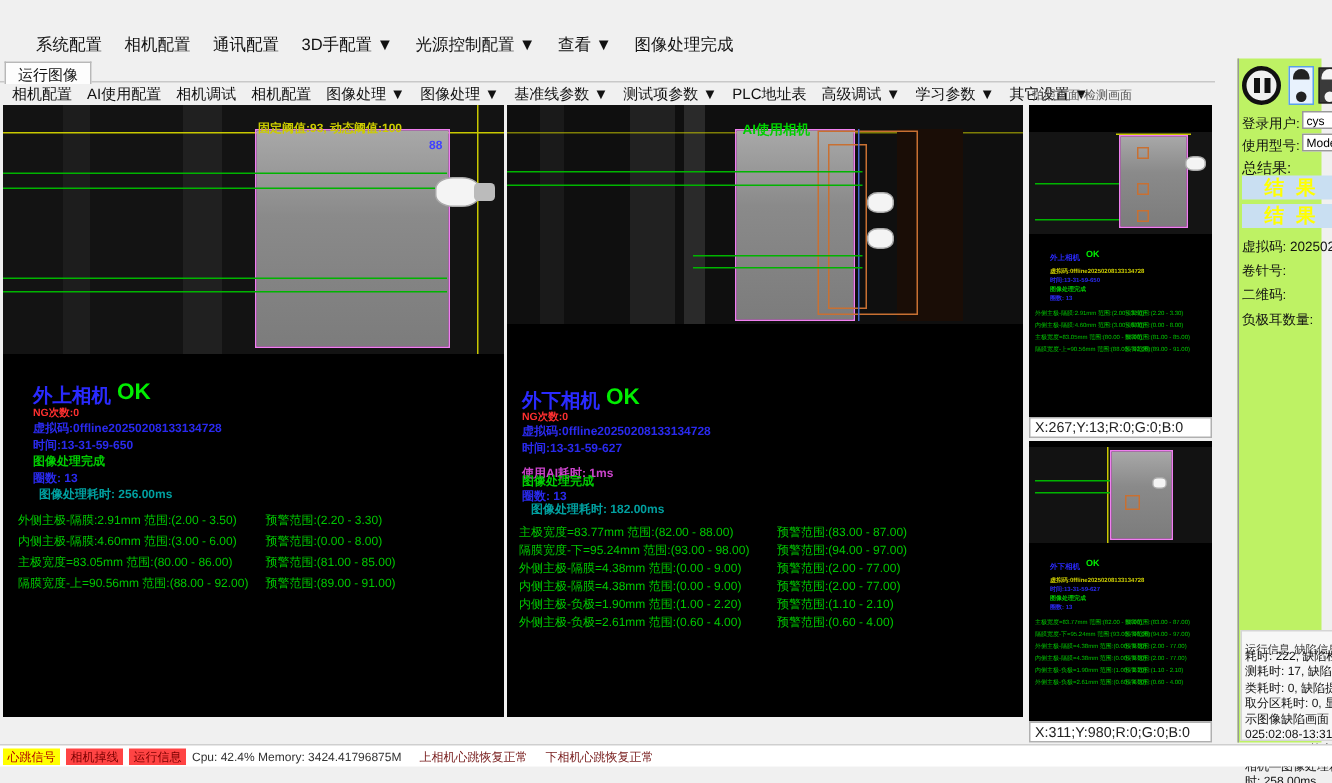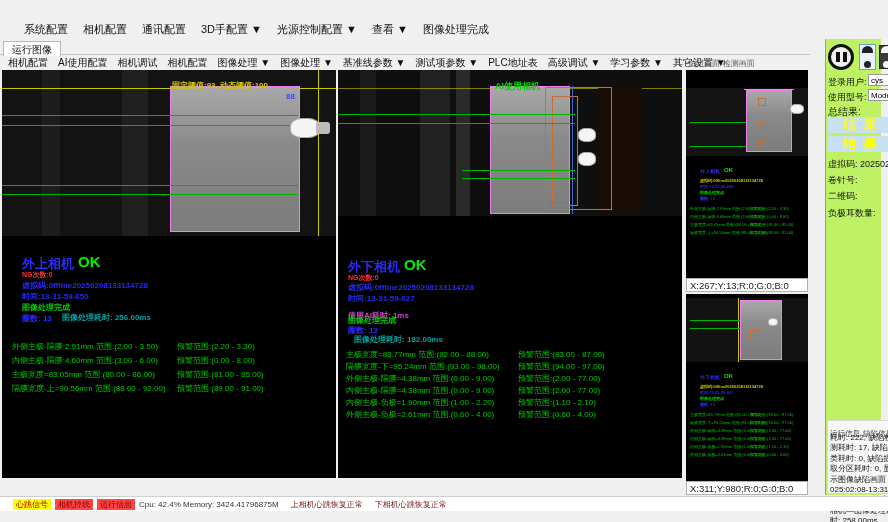--- a/index.html
+++ b/index.html
@@ -75,21 +75,21 @@
   .person .body { position:absolute; left:50%; bottom:4px; width:11px; height:7px; margin-left:-5.5px; border-radius:6px 6px 0 0; }
   .dark .head, .dark .body { background:#222; }
   .light .head, .light .body { background:#f5f5f5; }
   .door { position:absolute; left:2px; top:3px; width:9px; height:18px; border:2px solid #111; }
   #info-box { position:absolute; left:1px; top:381px; width:74px; height:74px; background:#f7f7f7; border:1px solid #d5d5d5; }
   .info-tab { font-size:7.5px; color:#333; margin-right:3px; }
   #info-text { position:absolute; left:2px; top:12px; width:66px; font-size:8px; line-height:1.3; color:#111; word-break:break-all; }
   #info-scroll { position:absolute; right:1px; top:12px; width:4px; height:56px; background:#c8c8c8; border-radius:2px; }
 
   
-  #statusbar { left:0; top:496px; width:888px; height:15px; background:#ffffff; border-top:1px solid #cfcfcf; display:flex; align-items:center; padding-left:13px; gap:4px; }
+  #statusbar { left:0; top:496px; width:888px; height:15px; background:#ffffff; border-top:1px solid #cfcfcf; display:flex; align-items:center; padding-left:2px; gap:4px; }
   .badge { font-size:8px; padding:0px 3px; line-height:11px; }
   .badge-yellow { background:#ffff00; color:#b00000; }
   .badge-red { background:#ff4444; color:#7a0000; }
   .status-text { font-size:8px; color:#333; white-space:nowrap; }
   .status-msg { font-size:8px; color:#7a2020; white-space:nowrap; margin-left:8px; }
 
   .white-blob { background:#f4f4f4; border:1px solid #aaa; border-radius:40%; }
 </style>
 </head>
 <body>
@@ -144,21 +144,21 @@
     <div class="ov" style="left:170px;top:10px;font-size:8px;color:#cccc00;">固定阈值:93, 动态阈值:100</div>
     <div class="ov" style="left:284px;top:22px;font-size:8px;color:#4040ff;">88</div>
 
     <div class="ov cam-name" style="left:20px;top:185px;">外上相机</div>
     <div class="ov cam-ok" style="left:76px;top:183px;">OK</div>
     <div class="ov ng-line" style="left:20px;top:200px;">NG次数:0</div>
     <div class="ov blue-line" style="left:20px;top:210px;">虚拟码:0ffline20250208133134728</div>
     <div class="ov blue-line" style="left:20px;top:221px;">时间:13-31-59-650</div>
     <div class="ov green-line" style="left:20px;top:232px;">图像处理完成</div>
     <div class="ov blue-line" style="left:20px;top:243px;">圈数: 13</div>
-    <div class="ov teal-line" style="left:24px;top:242px;margin-left:36px;">图像处理耗时: 256.00ms</div>
+    <div class="ov teal-line" style="left:24px;top:254px;">图像处理耗时: 256.00ms</div>
 
     <div class="mrow" style="left:10px;top:271px;width:320px;">
       <span>外侧主极-隔膜:2.91mm 范围:(2.00 - 3.50)</span>
       <span class="mwarn">预警范围:(2.20 - 3.30)</span>
     </div>
     <div class="mrow" style="left:10px;top:285px;width:320px;">
       <span>内侧主极-隔膜:4.60mm 范围:(3.00 - 6.00)</span>
       <span class="mwarn">预警范围:(0.00 - 8.00)</span>
     </div>
     <div class="mrow" style="left:10px;top:299px;width:320px;">

